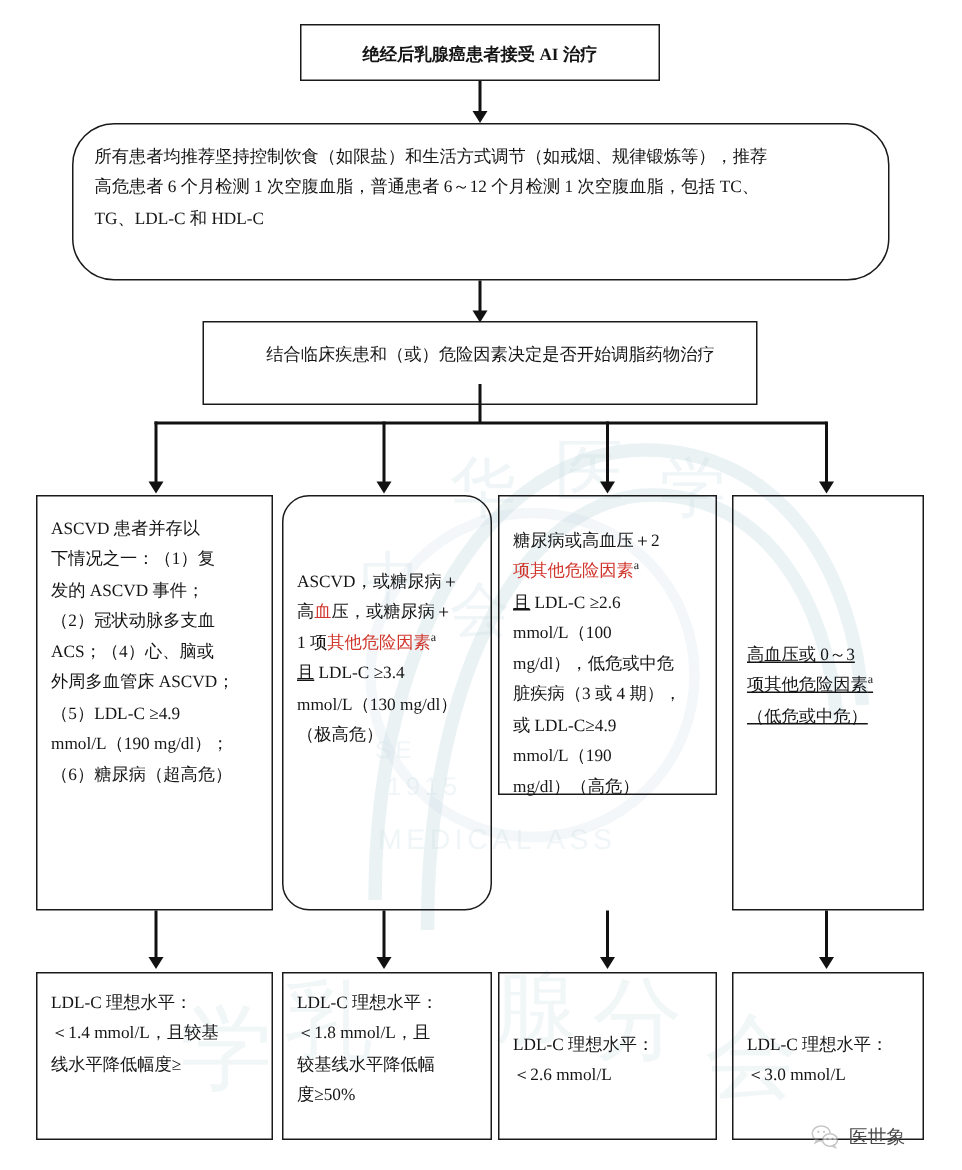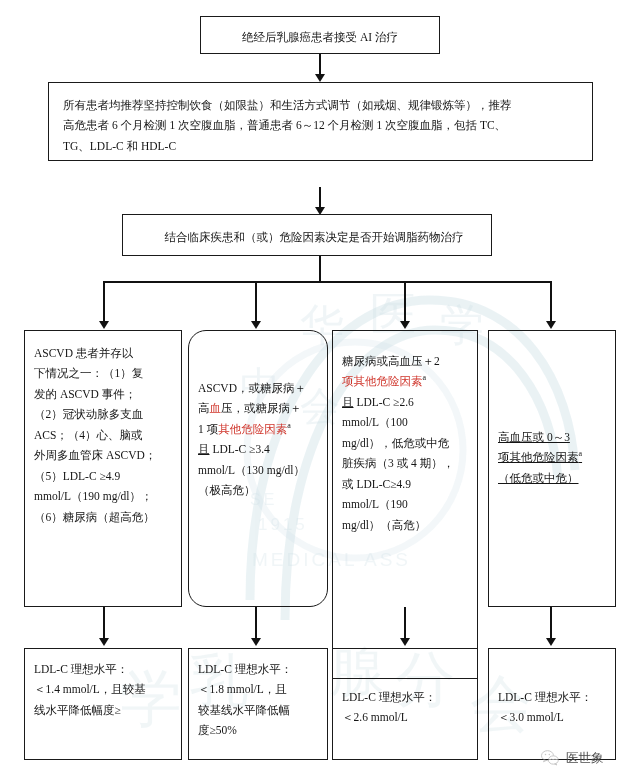--- a/index.html
+++ b/index.html
@@ -123,41 +123,41 @@
     </g>
     <g opacity="0.28" fill="#cfe0e6" font-family="'Liberation Serif', serif">
       <text x="120" y="720" font-size="62">学</text>
       <text x="190" y="700" font-size="58">乳</text>
       <text x="395" y="700" font-size="60">分</text>
       <text x="470" y="725" font-size="62">会</text>
       <text x="330" y="690" font-size="54">腺</text>
     </g>
   </svg>
 
-  <div class="box center" style="left:200px; top:16px; width:240px; height:38px;">
+  <div class="box center" style="left:200px; top:16px; width:240px; height:38px;font-weight:bold;">
     <div class="inner" style="padding-top:10px;">
       <span class="line">绝经后乳腺癌患者接受 AI 治疗</span>
     </div>
   </div>
 
   <div class="conn vline" style="left:319px; top:54px; height:22px;"></div>
   <div class="arrow" style="left:315px; top:74px;"></div>
 
-  <div class="box" style="left:48px; top:82px; width:545px; height:79px;">
+  <div class="box" style="left:48px; top:82px; width:545px; height:105px;border-radius:28px;">
     <div class="inner" style="padding:12px 14px;">
       <span class="wrapline">所有患者均推荐坚持控制饮食（如限盐）和生活方式调节（如戒烟、规律锻炼等），推荐</span>
       <span class="wrapline">高危患者 6 个月检测 1 次空腹血脂，普通患者 6～12 个月检测 1 次空腹血脂，包括 TC、</span>
       <span class="wrapline">TG、LDL-C 和 HDL-C</span>
     </div>
   </div>
 
   <div class="conn vline" style="left:319px; top:187px; height:22px;"></div>
   <div class="arrow" style="left:315px; top:207px;"></div>
 
-  <div class="box center" style="left:122px; top:214px; width:370px; height:42px;padding-left:14px;">
+  <div class="box center" style="left:135px; top:214px; width:370px; height:56px;padding-left:14px;">
     <div class="inner" style="padding-top:12px;">
       <span class="line">结合临床疾患和（或）危险因素决定是否开始调脂药物治疗</span>
     </div>
   </div>
 
   <div class="conn vline" style="left:319px; top:256px; height:26px;"></div>
   <div class="conn hline" style="left:103px; top:281px; width:448px;"></div>
 
   <div class="conn vline" style="left:103px; top:281px; height:42px;"></div>
   <div class="arrow" style="left:99px; top:321px;"></div>
@@ -189,21 +189,21 @@
     <div class="inner rich" style="padding:47px 9px 12px;">
         <span class="wrapline"><span>ASCVD，或糖尿病＋</span></span>
         <span class="wrapline"><span>高</span><span class="red">血</span><span>压</span><span>，或糖尿病＋</span></span>
         <span class="wrapline"><span>1 项</span><span class="red">其他危险因素</span><span class="sup">a</span></span>
         <span class="wrapline"><span style="text-decoration: underline;">且</span><span> LDL-C ≥3.4</span></span>
         <span class="wrapline"><span>mmol/L（130 mg/dl）</span></span>
         <span class="wrapline"><span>（极高危）</span></span>
       </div>
   </div>
 
-  <div class="box" style="left:332px; top:330px; width:146px; height:349px;">
+  <div class="box" style="left:332px; top:330px; width:146px; height:200px;">
     <div class="inner rich" style="padding:20px 9px 12px;">
         <span class="wrapline"><span>糖尿病或高血压＋2</span></span>
         <span class="wrapline"><span class="red">项其他危险因素</span><span class="sup">a</span></span>
         <span class="wrapline"><span style="text-decoration: underline;">且</span><span> LDL-C ≥2.6</span></span>
         <span class="wrapline"><span>mmol/L（100</span></span>
         <span class="wrapline"><span>mg/dl），低危或中危</span></span>
         <span class="wrapline"><span>脏疾病（3 或 4 期），</span></span>
         <span class="wrapline"><span>或 LDL-C≥4.9</span></span>
         <span class="wrapline"><span>mmol/L（190</span></span>
         <span class="wrapline"><span>mg/dl）（高危）</span></span>

